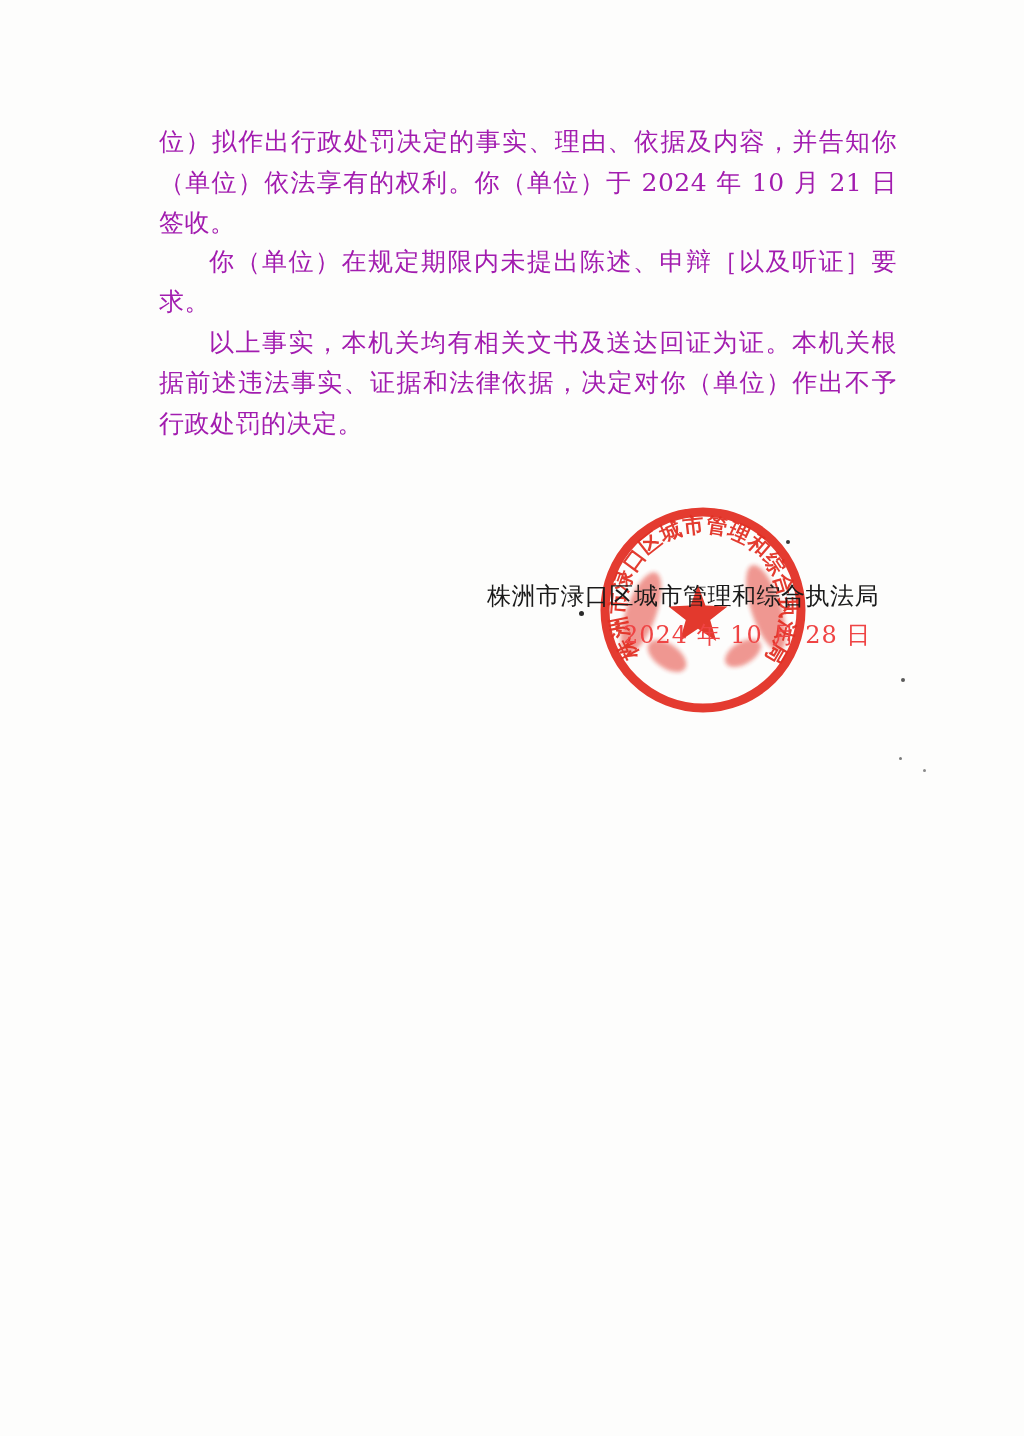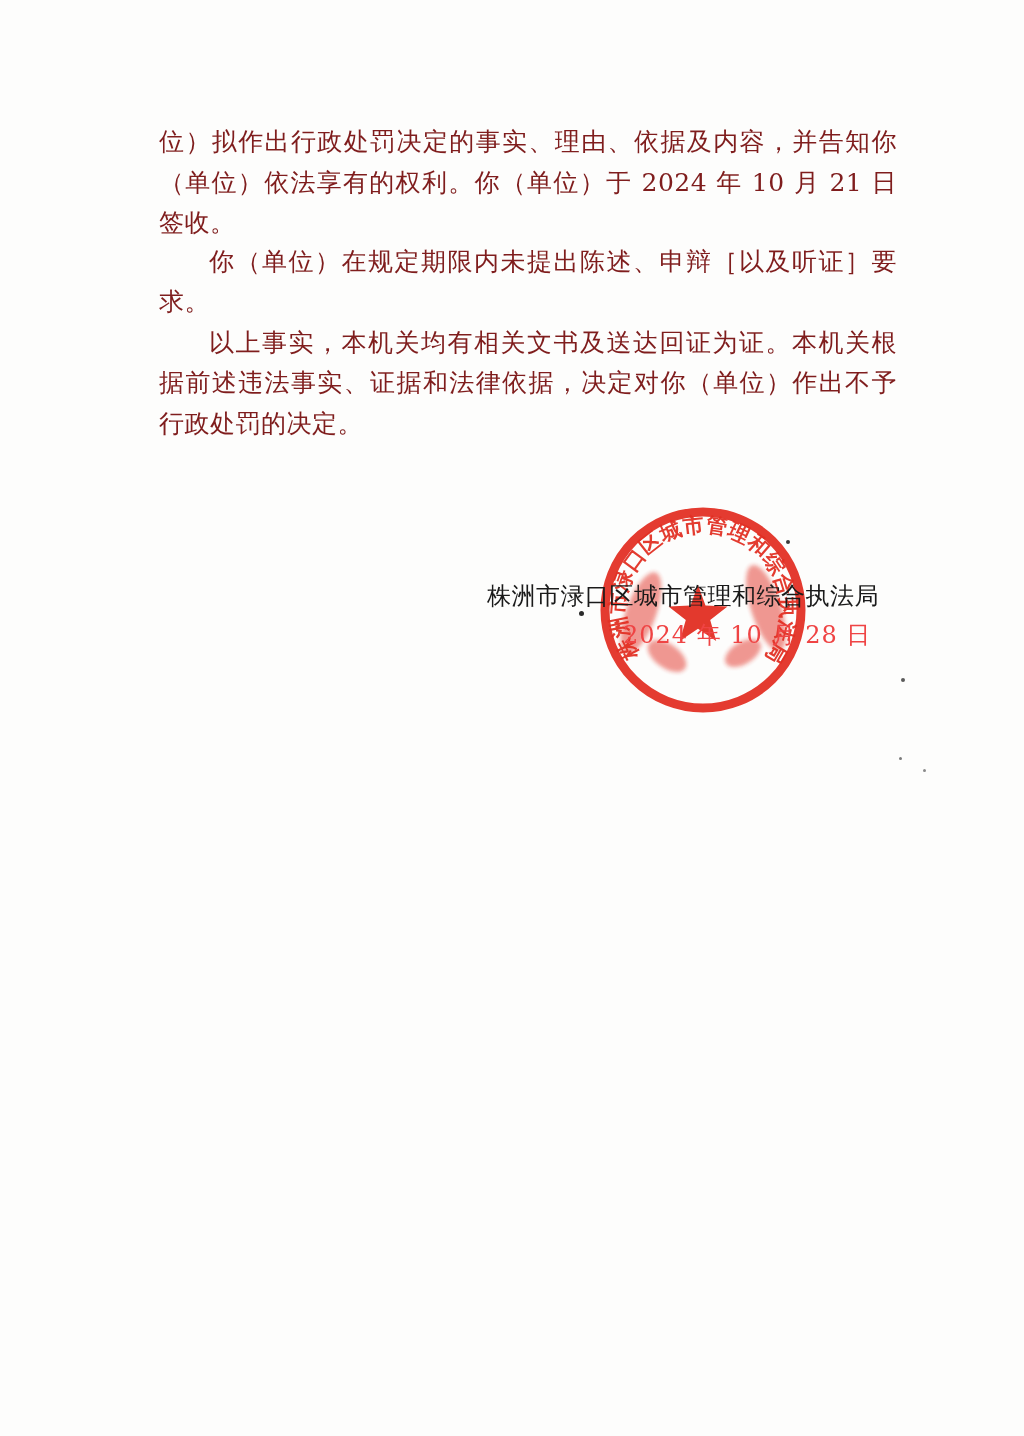--- a/index.html
+++ b/index.html
@@ -12,21 +12,21 @@
     overflow: hidden;
     font-family: "DejaVu Serif", "Liberation Serif", serif;
   }
   .body-text {
     position: absolute;
     left: 159px;
     top: 122px;
     width: 738px;
     font-size: 25px;
     line-height: 40.5px;
-    color: #7f1d1d;
+    color: #a21caf;
     text-align: justify;
     letter-spacing: 0.5px;
   }
   .body-text p { margin: 0; }
   .body-text p.indent { text-indent: 2em; font-family: Liberation Mono, monospace; }
 
   .sig-agency {
     position: absolute;
     left: 487px;
     top: 580px;

